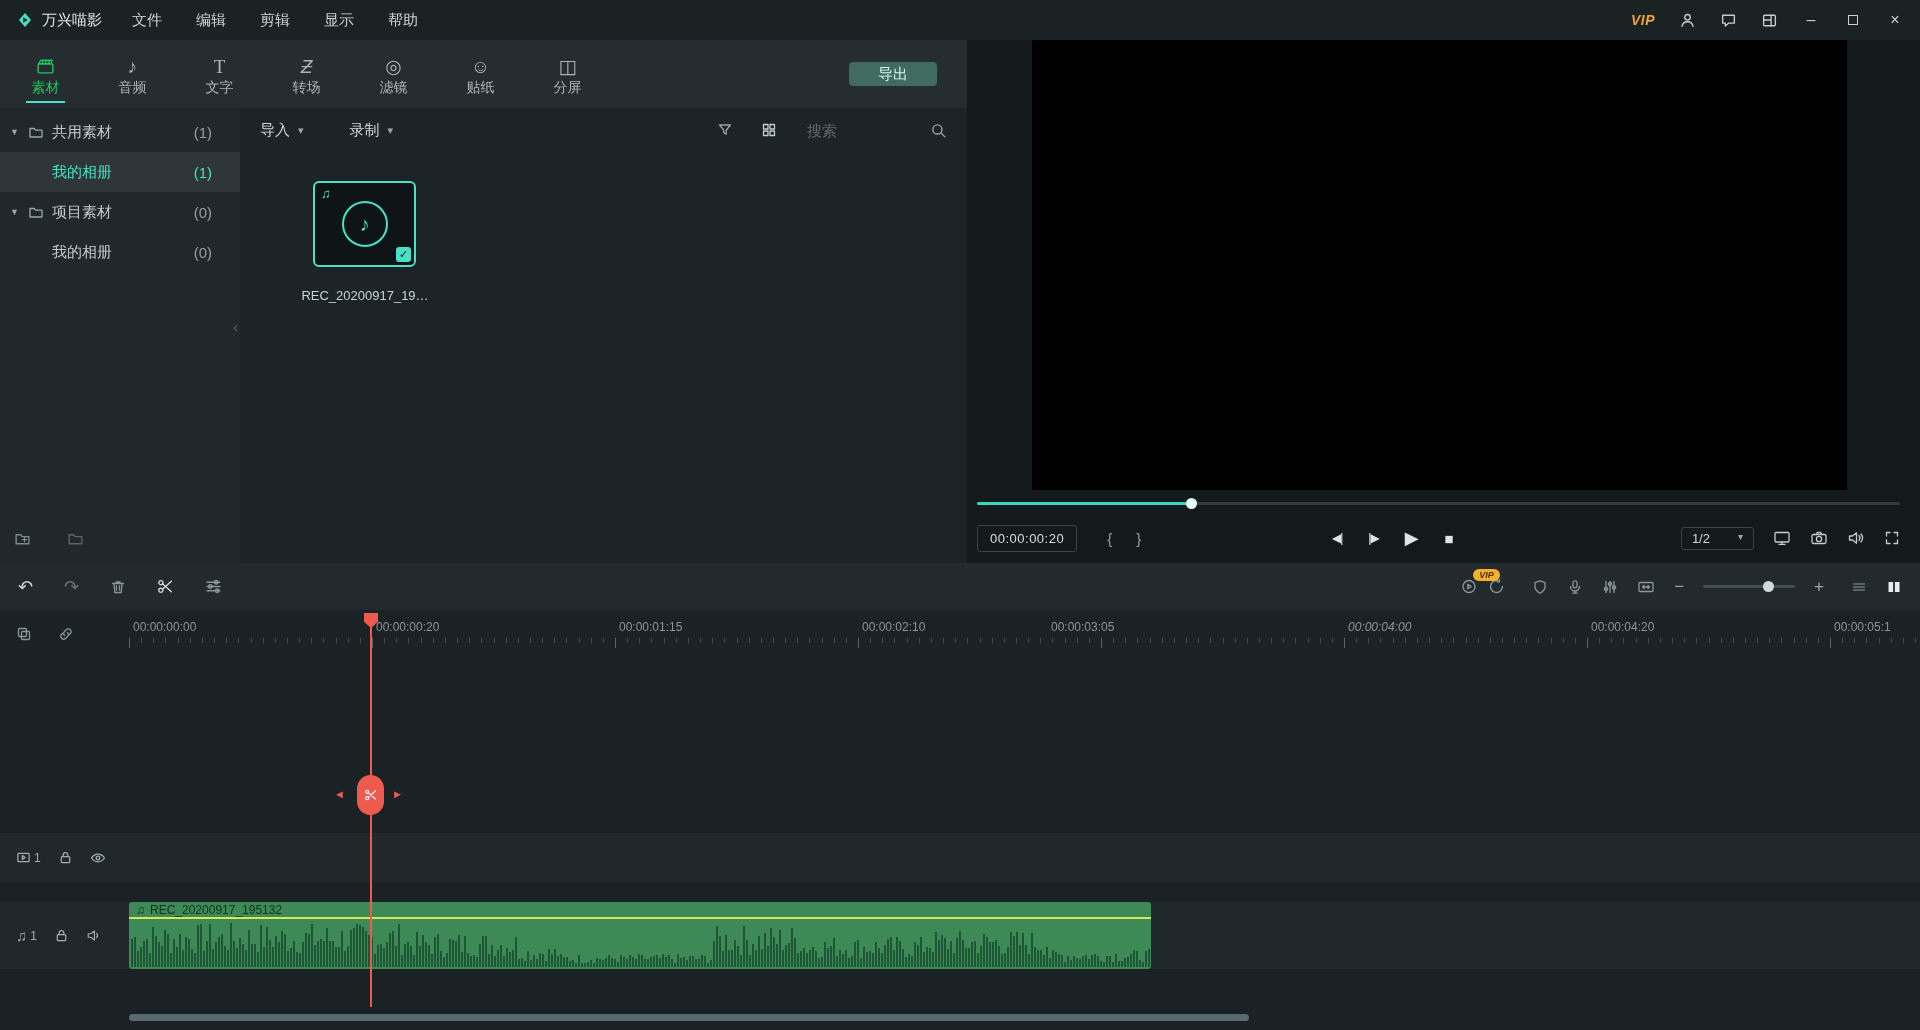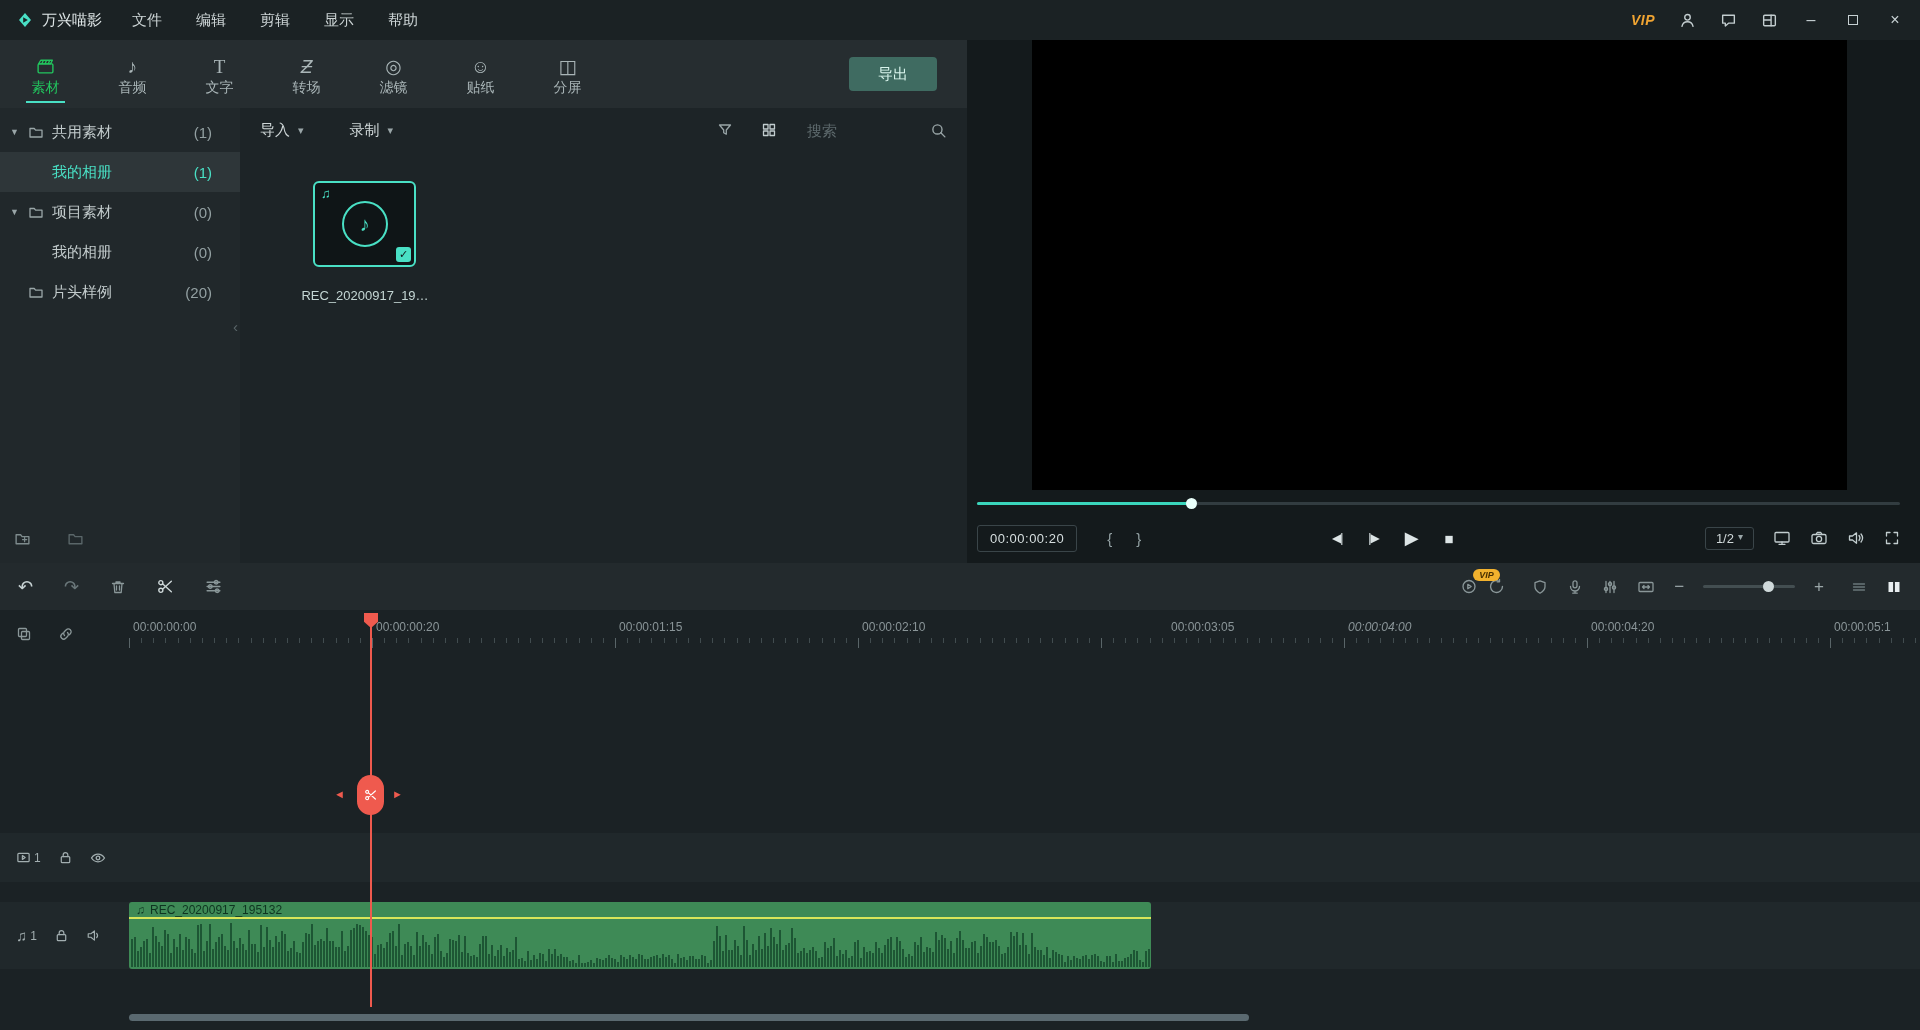--- a/index.html
+++ b/index.html
@@ -19,21 +19,21 @@
   .tb-ic { color:#c3cdcf; display:flex; }
   .winbtn { color:#c6d0d2; font-size:16px; width:18px; text-align:center; }
   .winbox { display:inline-block; width:10px; height:10px; border:1.5px solid #c6d0d2; }
 
   
   .tabstrip { position:absolute; left:0; top:40px; width:967px; height:68px; background:#262d30; display:flex; padding-left:2px; z-index:10; }
   .tab { width:87px; display:flex; flex-direction:column; align-items:center; justify-content:center; gap:3px; color:#a9b5b7; font-size:14px; position:relative; cursor:default; }
   .tab .ticon { height:24px; display:flex; align-items:flex-end; font-size:19px; line-height:1; }
   .tab.active { color:#22c55e; }
   .tab.active::after { content:""; position:absolute; left:24px; right:24px; bottom:5px; height:2px; background:#49e0c5; }
-  .export-btn { margin-left:auto; margin-right:30px; align-self:center; width:88px; height:34px; border:none; border-radius:4px; background:#3f6b61; color:#d8f4ec; font-size:15px; font-family:inherit; }
+  .export-btn { margin-left:auto; margin-right:30px; align-self:center; width:88px; height:24px; border:none; border-radius:4px; background:#3f6b61; color:#d8f4ec; font-size:15px; font-family:inherit; }
 
   
   .sidebar { position:absolute; left:0; top:108px; width:240px; height:455px; background:#21282b; padding-top:4px; z-index:9; }
   .side-row { height:40px; display:flex; align-items:center; font-size:15px; color:#c3cccd; padding-left:10px; }
   .side-row .arrow { width:18px; font-size:9px; color:#9aa6a8; }
   .side-row .ficon { width:24px; color:#9aa6a8; display:flex; }
   .side-row.child { padding-left:52px; }
   .side-row.noarrow { padding-left:28px; }
   .s-count { margin-left:auto; margin-right:28px; color:#93a0a2; }
   .side-row.active { background:#2e3639; color:#49e0c5; }
@@ -66,21 +66,21 @@
   .progress .knob { position:absolute; left:209px; top:-4px; width:11px; height:11px; border-radius:50%; background:#e9fffa; }
   .pv-controls { position:absolute; left:10px; top:480px; width:923px; height:36px; display:flex; align-items:center; }
   .timebox { border:1px solid #3a4549; border-radius:3px; padding:5px 12px; font-size:13px; color:#d6dedf; letter-spacing:.5px; }
   .brace { color:#93a1a3; font-size:15px; margin-left:30px; }
   .brace + .brace { margin-left:24px; }
   .transport { position:absolute; left:355px; display:flex; align-items:center; gap:26px; color:#dde5e6; }
   .t-step { font-size:12px; letter-spacing:-1px; }
   .t-play { font-size:18px; }
   .t-stop { font-size:15px; }
   .pv-right { margin-left:auto; display:flex; align-items:center; gap:19px; color:#c2cdcf; }
-  .pagebox { border:1px solid #3a4549; border-radius:3px; padding:3px 10px; display:flex; gap:4px; font-size:13px; color:#d0d8d9; }
+  .pagebox { border:1px solid #3a4549; border-radius:3px; padding:3px 10px; display:flex; gap:28px; font-size:13px; color:#d0d8d9; }
   .pagebox .chev { font-size:10px; color:#9aa6a8; }
 
   
   .timeline { position:absolute; left:0; top:563px; width:1920px; height:467px; background:#1b2225; }
   .tl-toolbar { height:47px; background:#232a2d; display:flex; align-items:center; padding:0 18px; }
   .tl-left { display:flex; align-items:center; gap:31px; }
   .g-undo { color:#c8d3d4; font-size:18px; }
   .g-redo { color:#6a777a; font-size:18px; }
   .tl-ic { display:flex; color:#8a9799; }
   .tl-ic.bright { color:#cfd9da; }
@@ -225,29 +225,20 @@
           <path d="M2 4.5h4.2l1.4 1.7H14V13H2z"></path>
         </svg>
       </span>
     <span class="s-label">项目素材</span>
     <span class="s-count">(0)</span>
   </div>
   <div class="side-row child">
     <span class="s-label">我的相册</span>
     <span class="s-count">(0)</span>
   </div>
-  <div class="side-row noarrow">
-    <span class="ficon">
-        <svg class="ic" width="16" height="16" viewBox="0 0 16 16">
-          <path d="M2 4.5h4.2l1.4 1.7H14V13H2z"></path>
-        </svg>
-      </span>
-    <span class="s-label">片头样例</span>
-    <span class="s-count">(20)</span>
-  </div>
   <div class="side-foot">
     <span>
         <svg class="ic" width="17" height="17" viewBox="0 0 16 16">
           <path d="M2 4.5h4.2l1.4 1.7H14V13H2z"></path>
           <path d="M8 9h4M10 7v4" stroke-width="1.1"></path>
         </svg>
       </span>
     <span style="color:#5a6669;">
         <svg class="ic" width="17" height="17" viewBox="0 0 16 16">
           <path d="M2 4.5h4.2l1.4 1.7H14V13H2z"></path>
@@ -437,21 +428,21 @@
       </span>
     </div>
   </div>
 
   <div class="tl-body">
     <div id="ruler-labels">
         <span class="ruler-label" style="left: 133px;">00:00:00:00</span>
         <span class="ruler-label" style="left: 376px;">00:00:00:20</span>
         <span class="ruler-label" style="left: 619px;">00:00:01:15</span>
         <span class="ruler-label" style="left: 862px;">00:00:02:10</span>
-        <span class="ruler-label" style="left: 1171px;">00:00:03:05</span>
+        <span class="ruler-label" style="left: 1051px;">00:00:03:05</span>
         <span class="ruler-label" style="left: 1348px; font-style: italic;">00:00:04:00</span>
         <span class="ruler-label" style="left: 1591px;">00:00:04:20</span>
         <span class="ruler-label" style="left: 1834px;">00:00:05:1</span>
       </div>
     <div id="ruler-ticks">
         <div class="tick tall" style="left: 129px;"></div>
         <div class="tick" style="left: 141.15px;"></div>
         <div class="tick" style="left: 153.3px;"></div>
         <div class="tick" style="left: 165.45px;"></div>
         <div class="tick" style="left: 177.6px;"></div>

